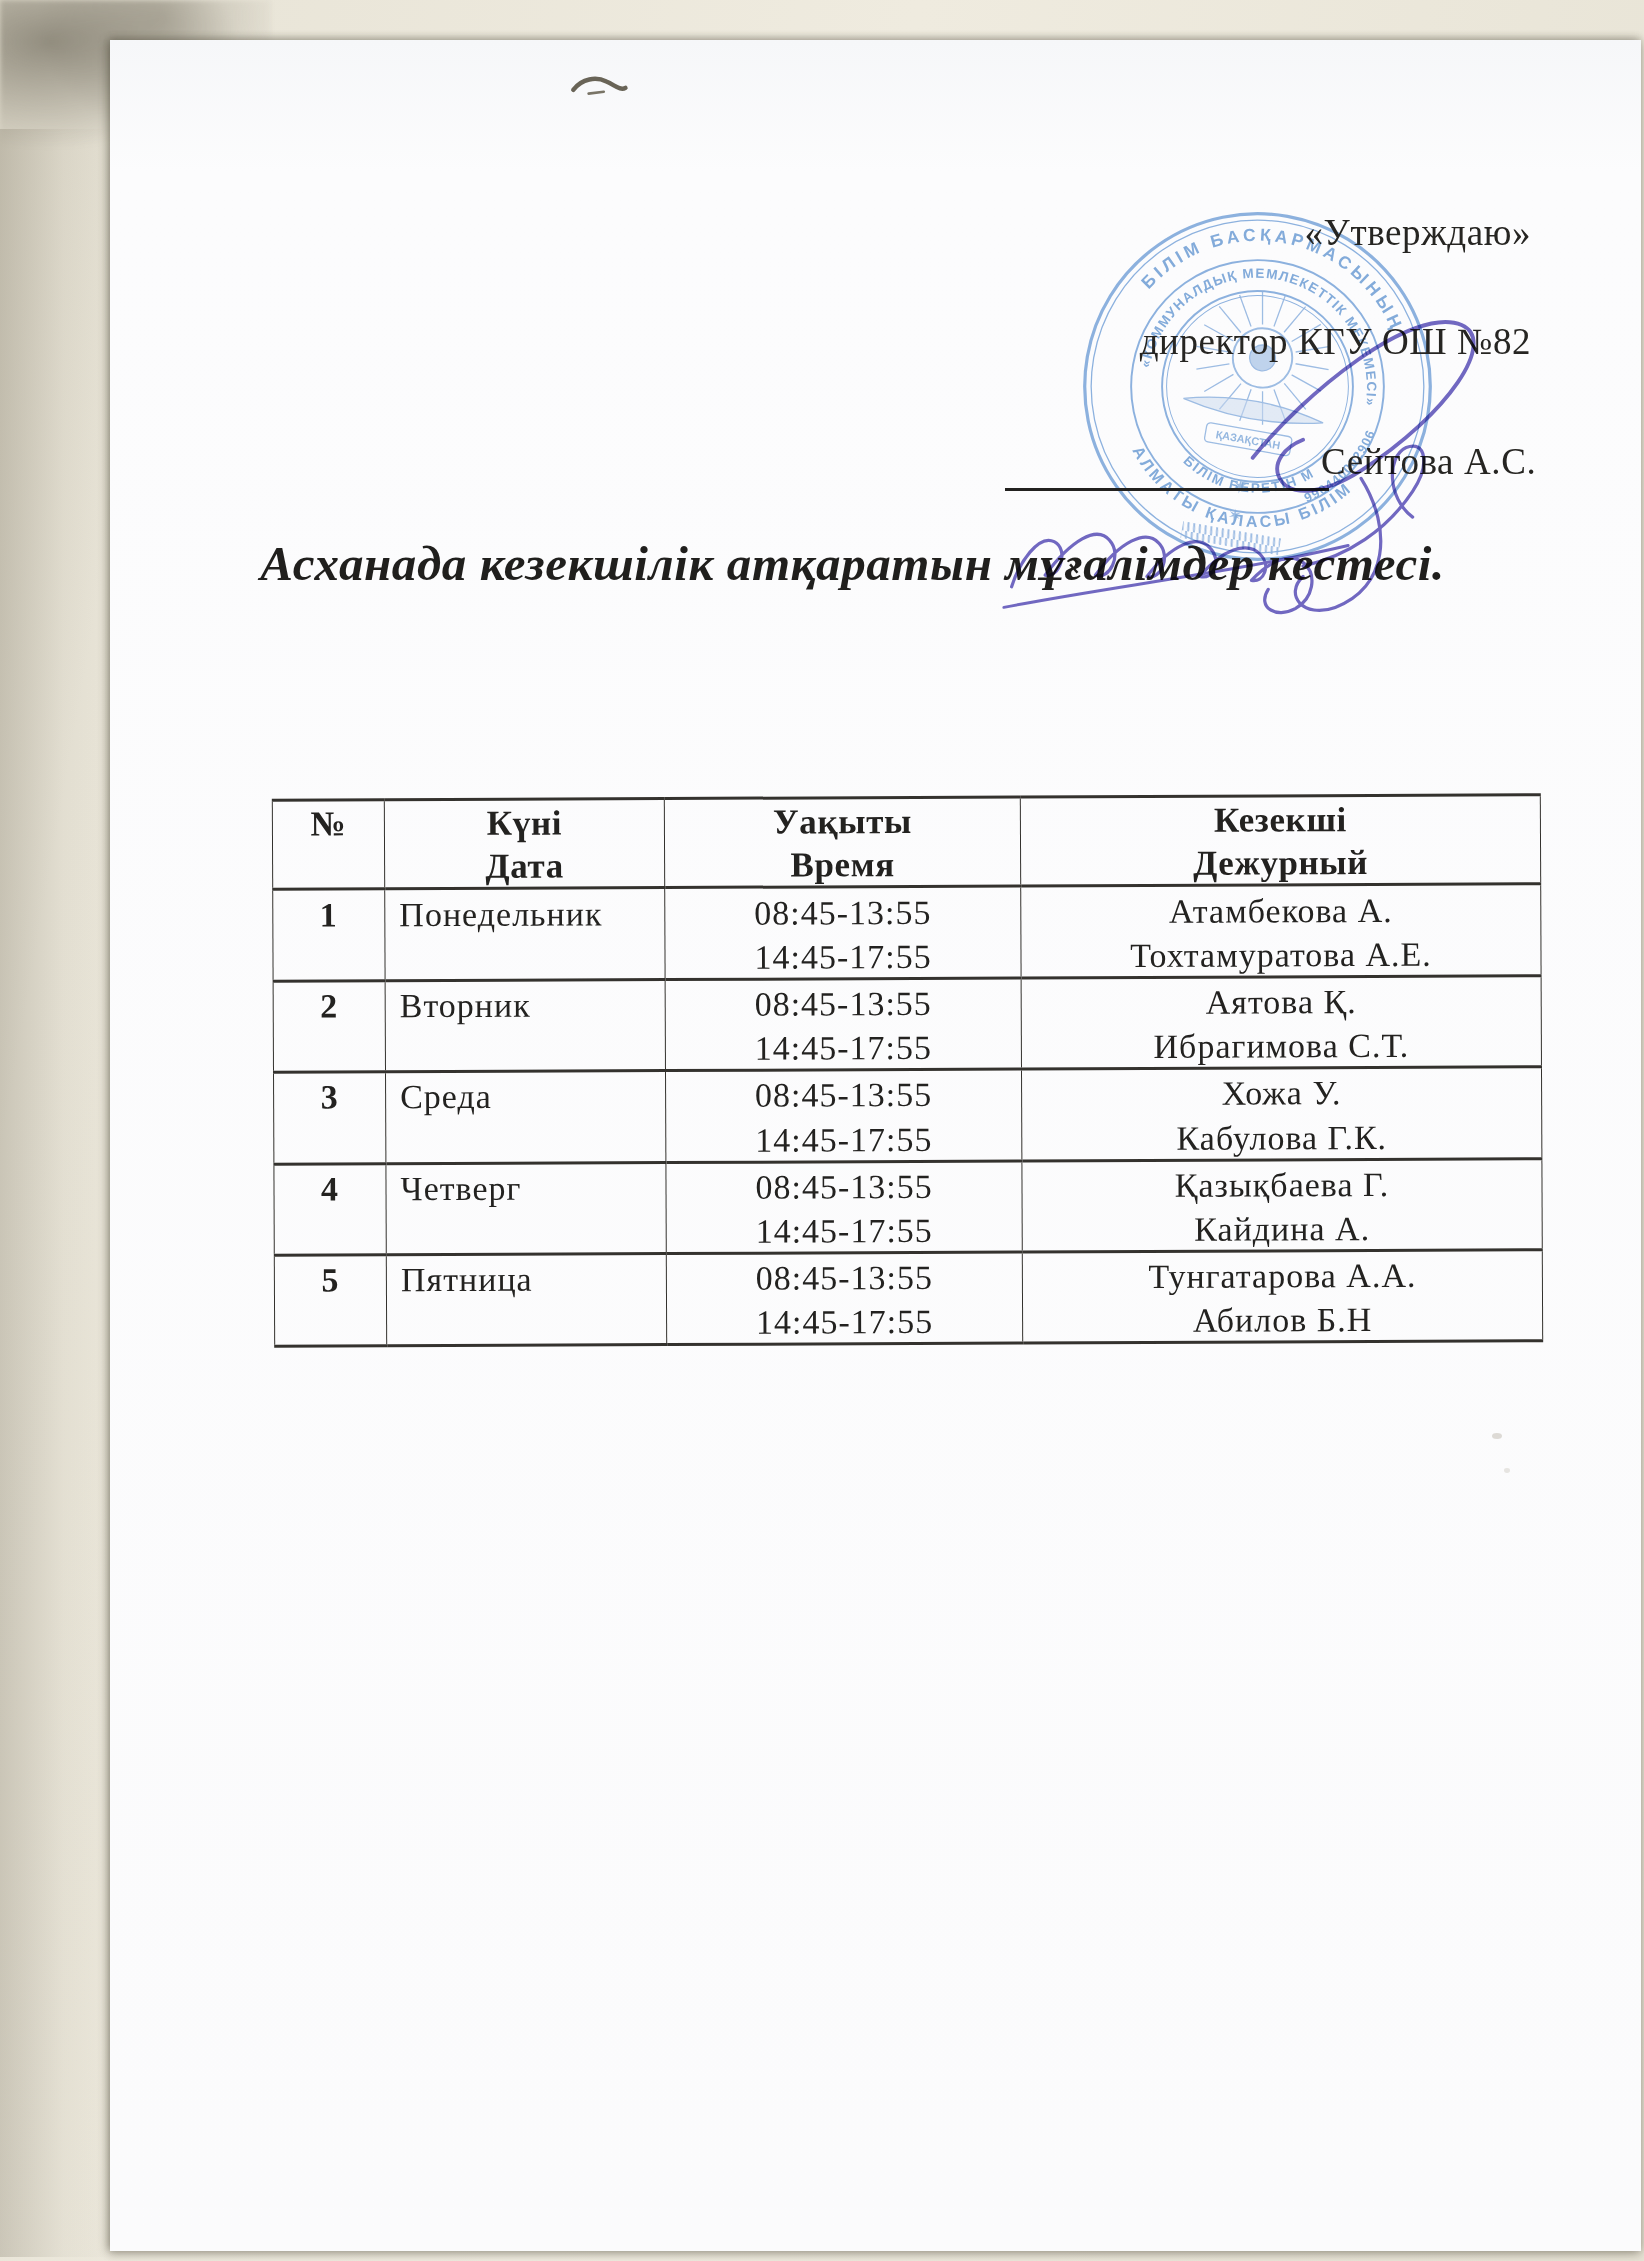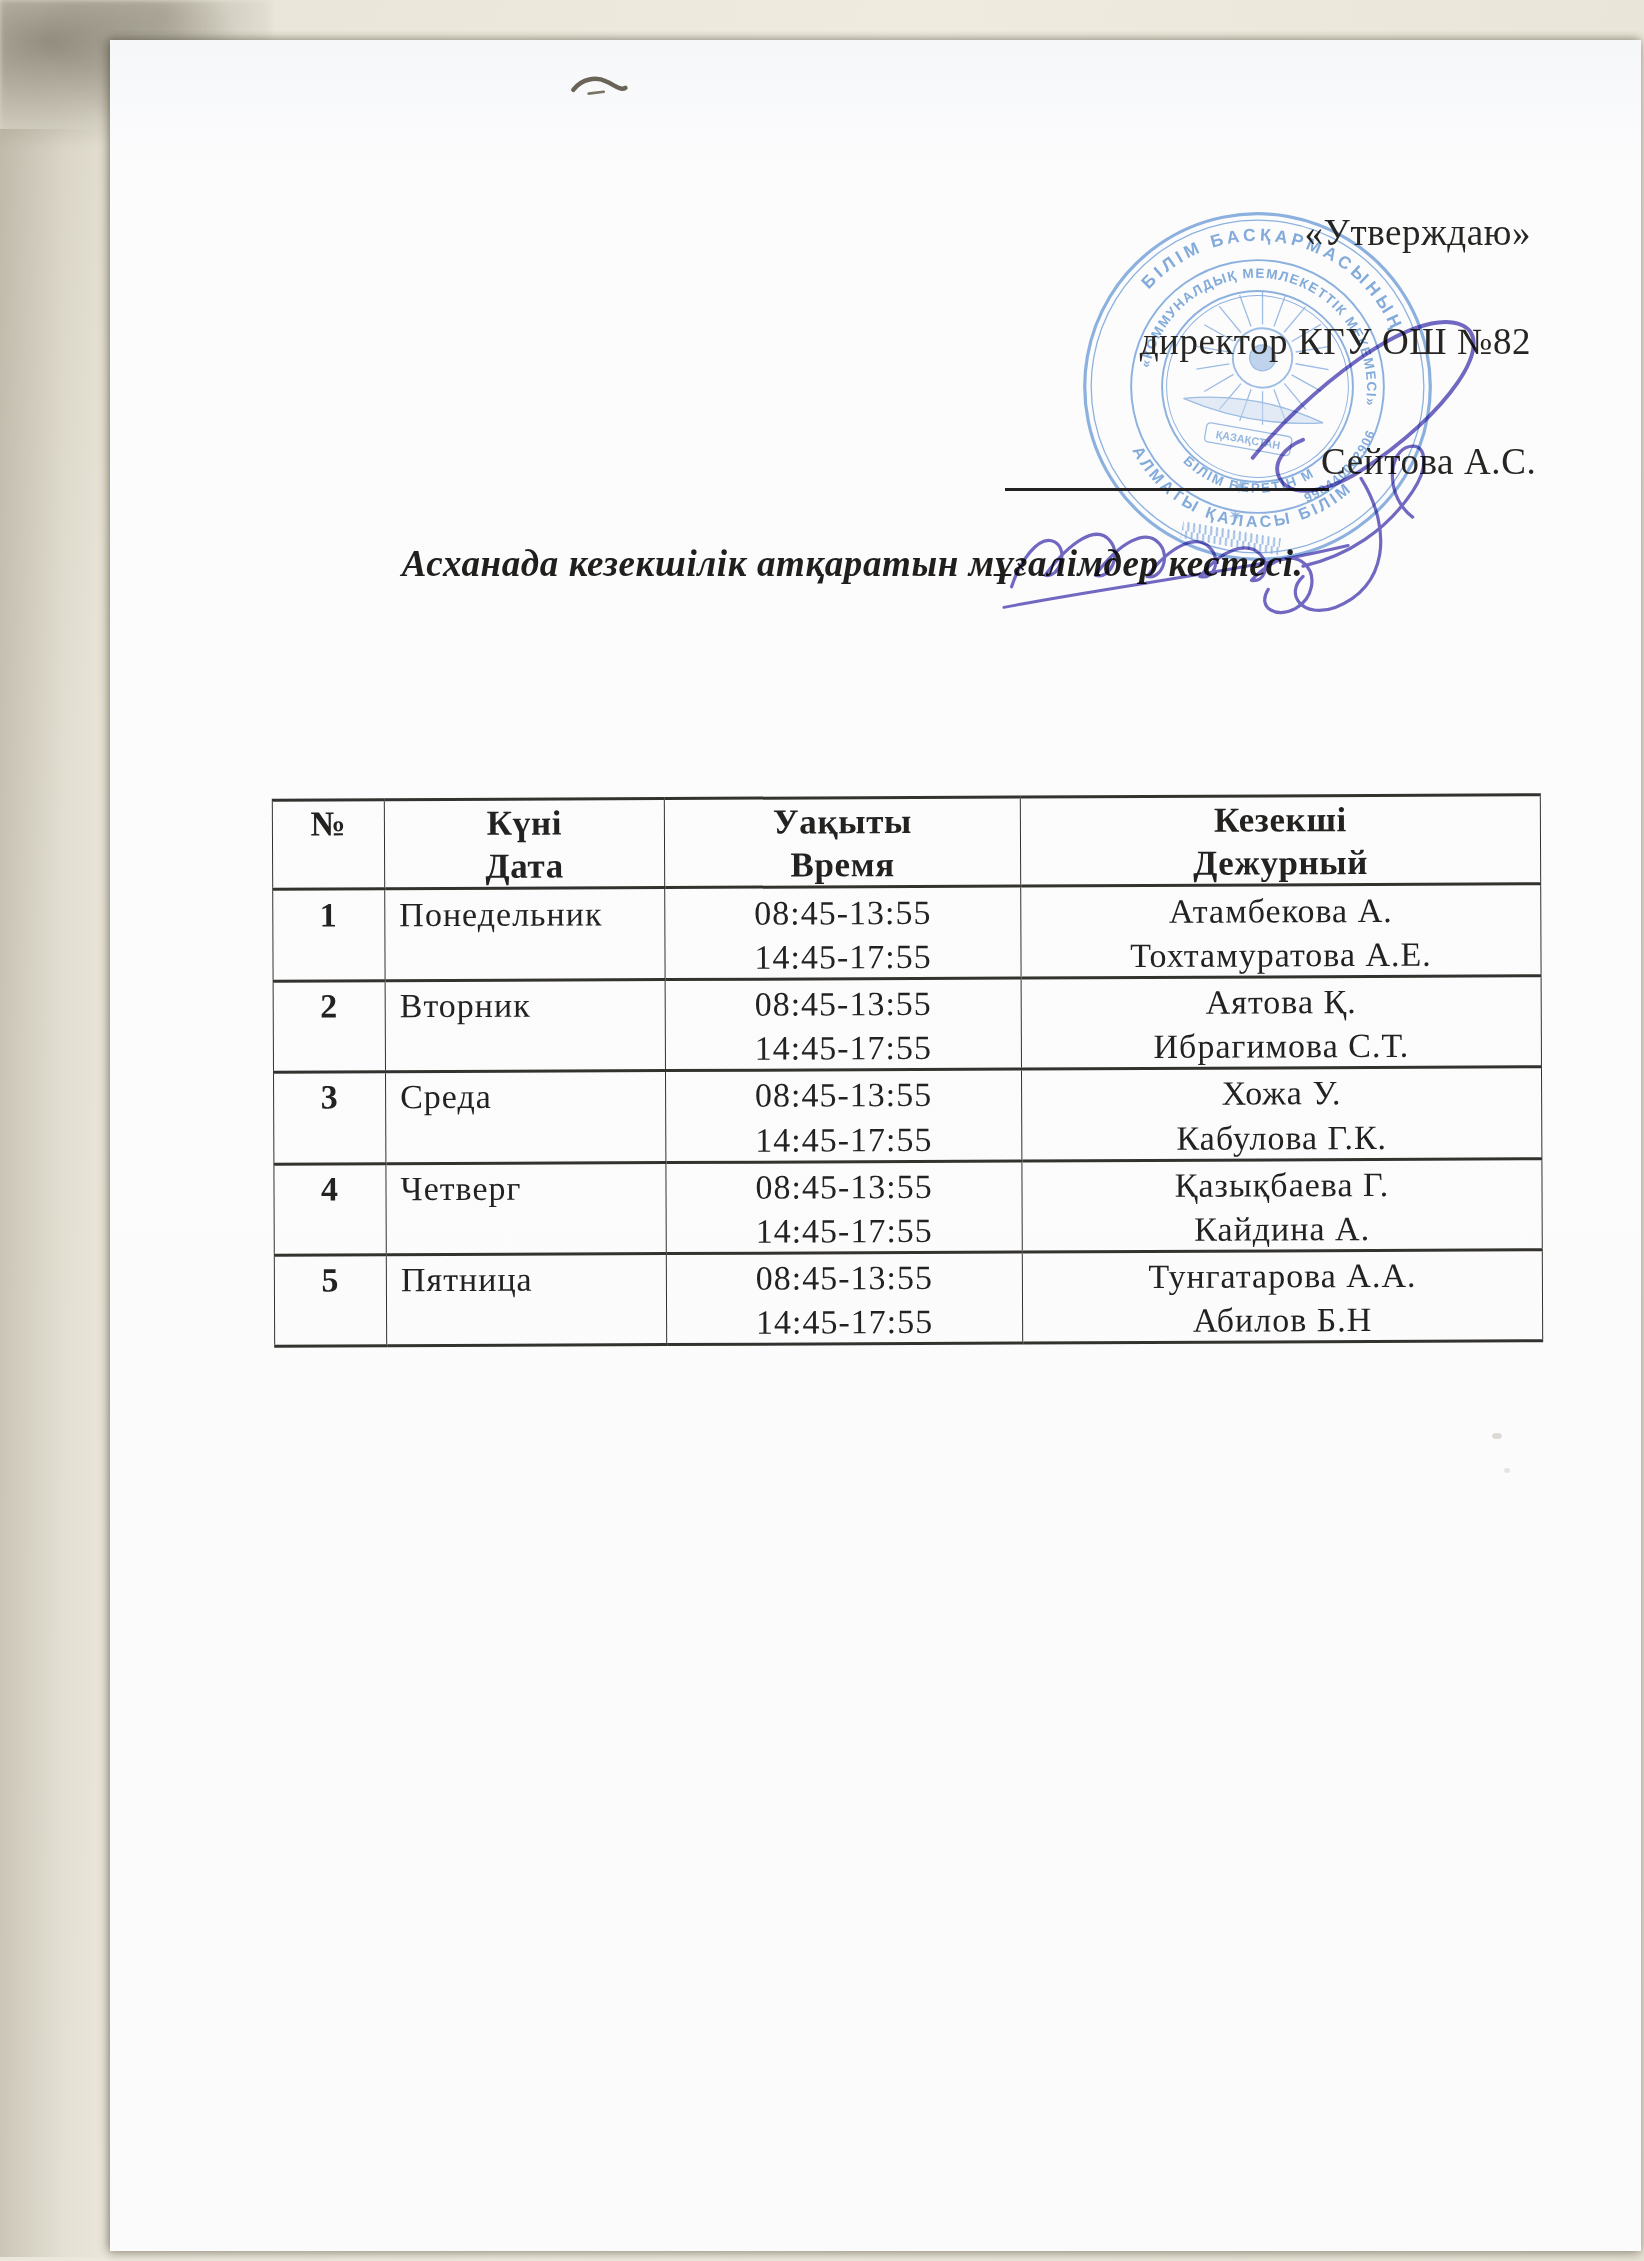--- a/index.html
+++ b/index.html
@@ -82,21 +82,21 @@
     fill: #6f9fd6;
   }
 
   
   .doc-title {
     position: absolute;
     left: 0; right: 46px;
     text-align: center;
     font-style: italic;
     font-weight: bold;
-    font-size: 37px;
+    font-size: 49px;
     line-height: 52px;
     color: #201f1d;
     letter-spacing: 0.6px;
     z-index: 3;
     white-space: nowrap;
   }
   .doc-title-1 { top: 498px; }
   .doc-title-2 { top: 570px; }
 
   

